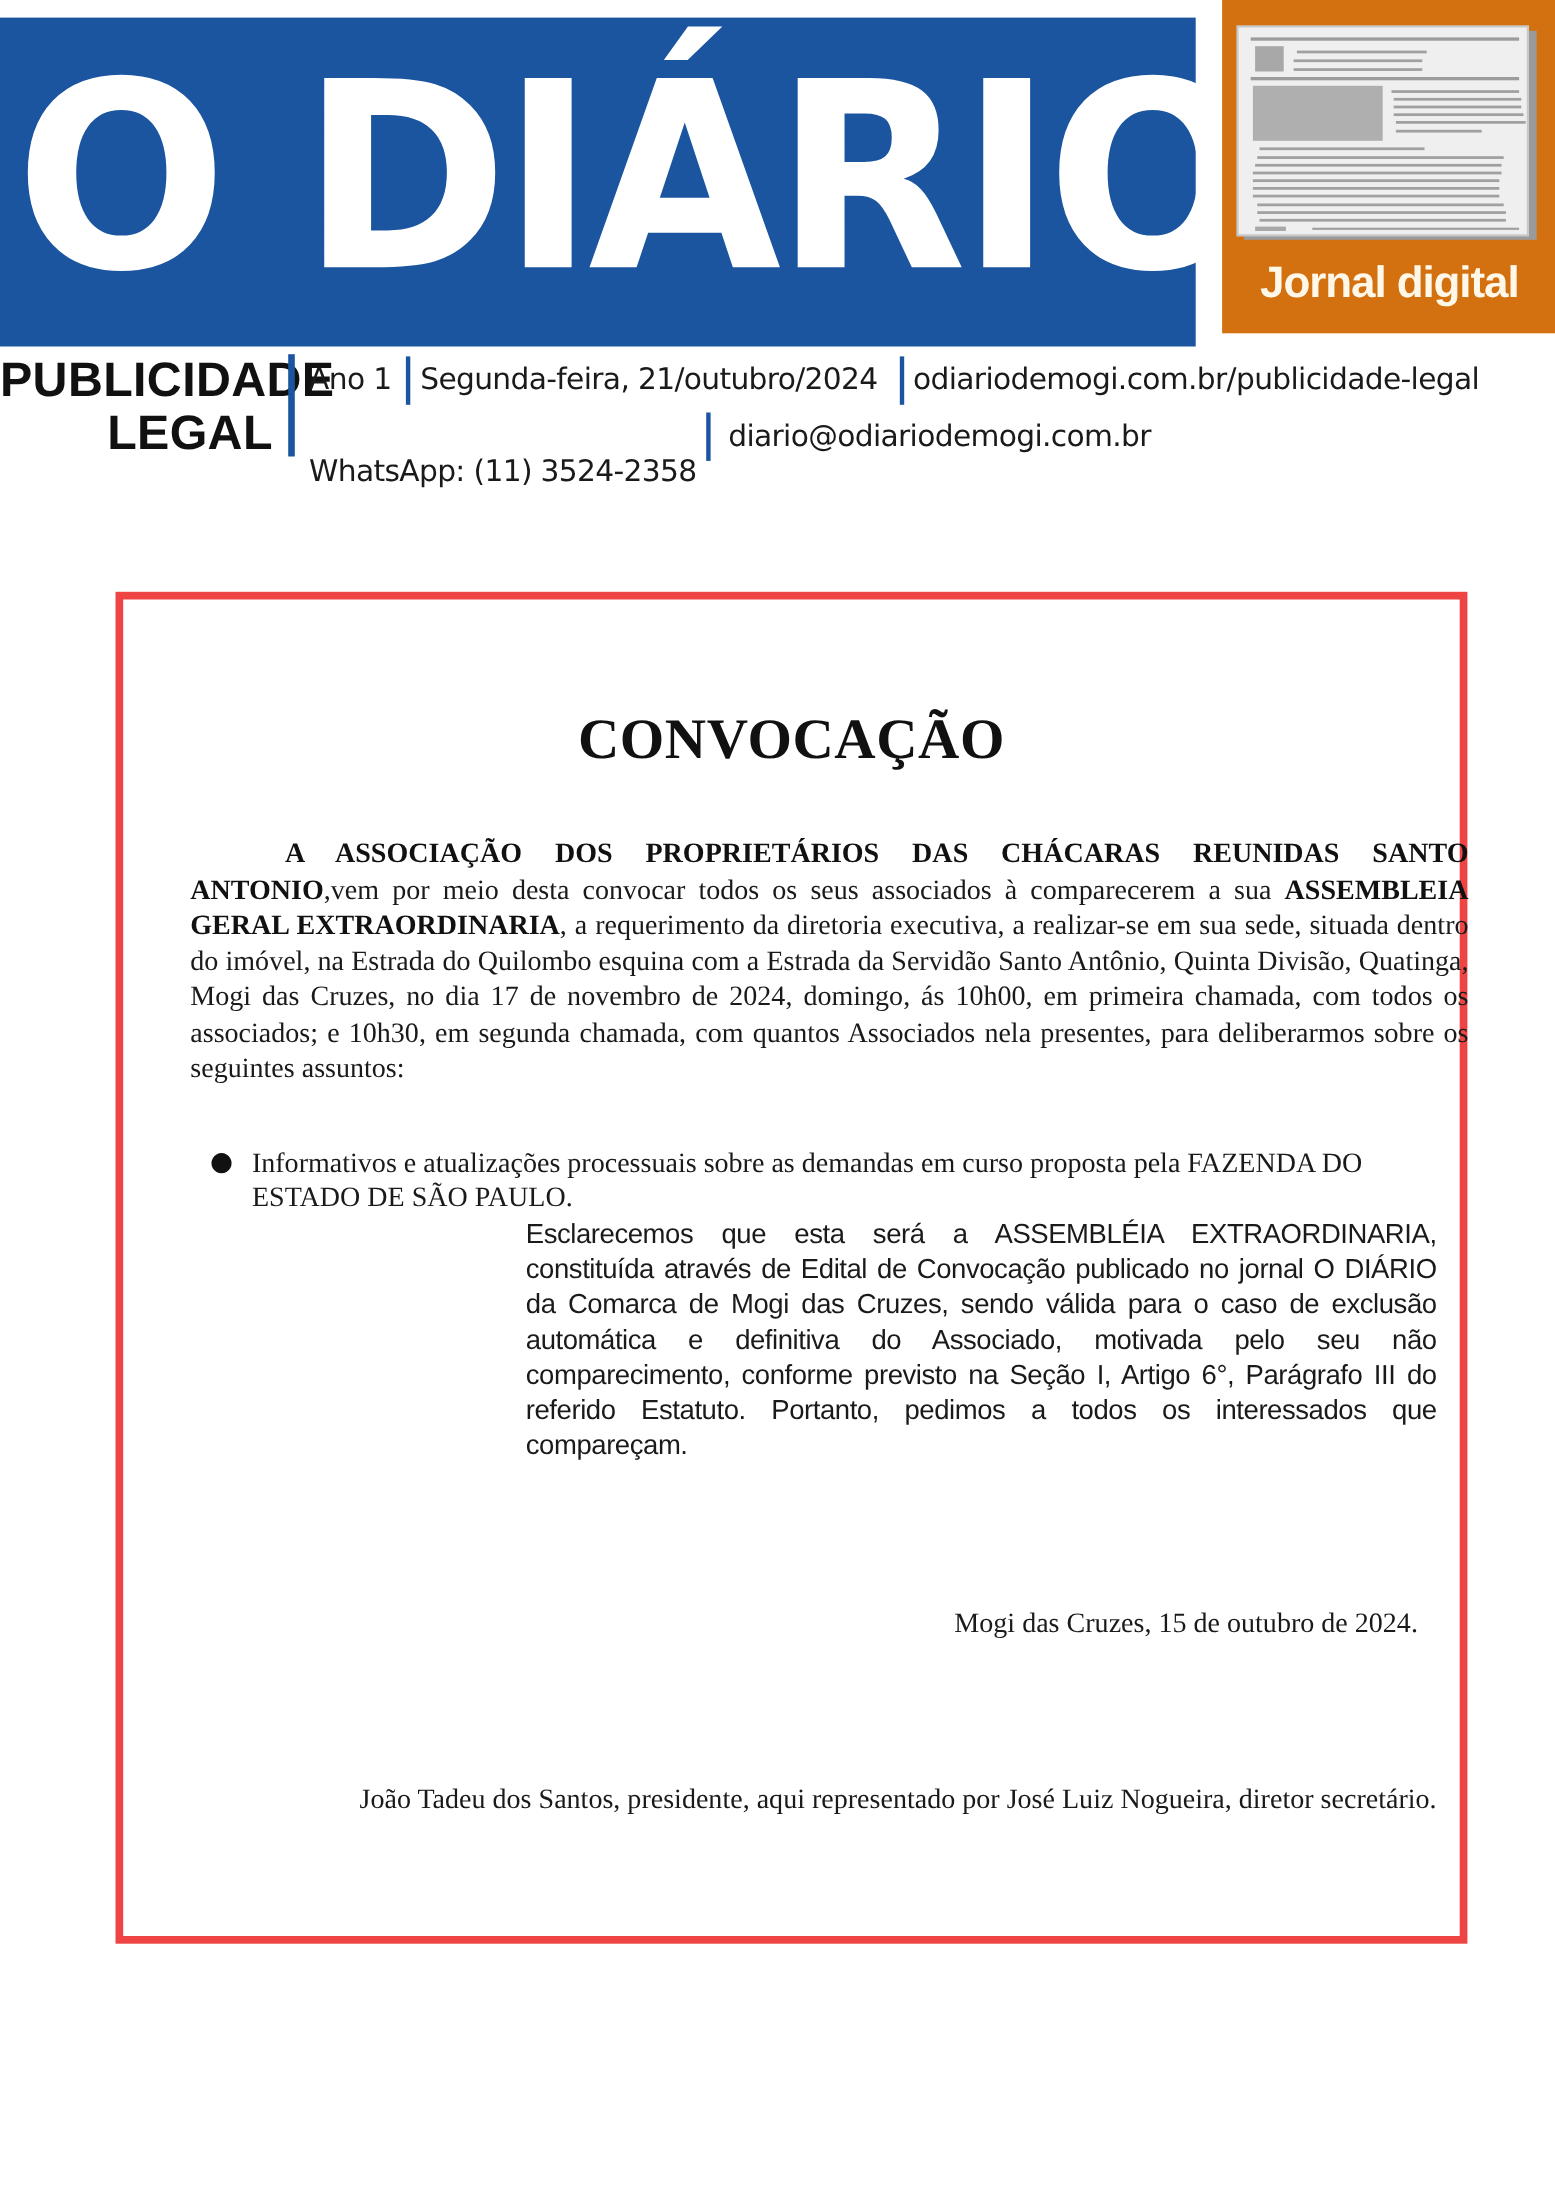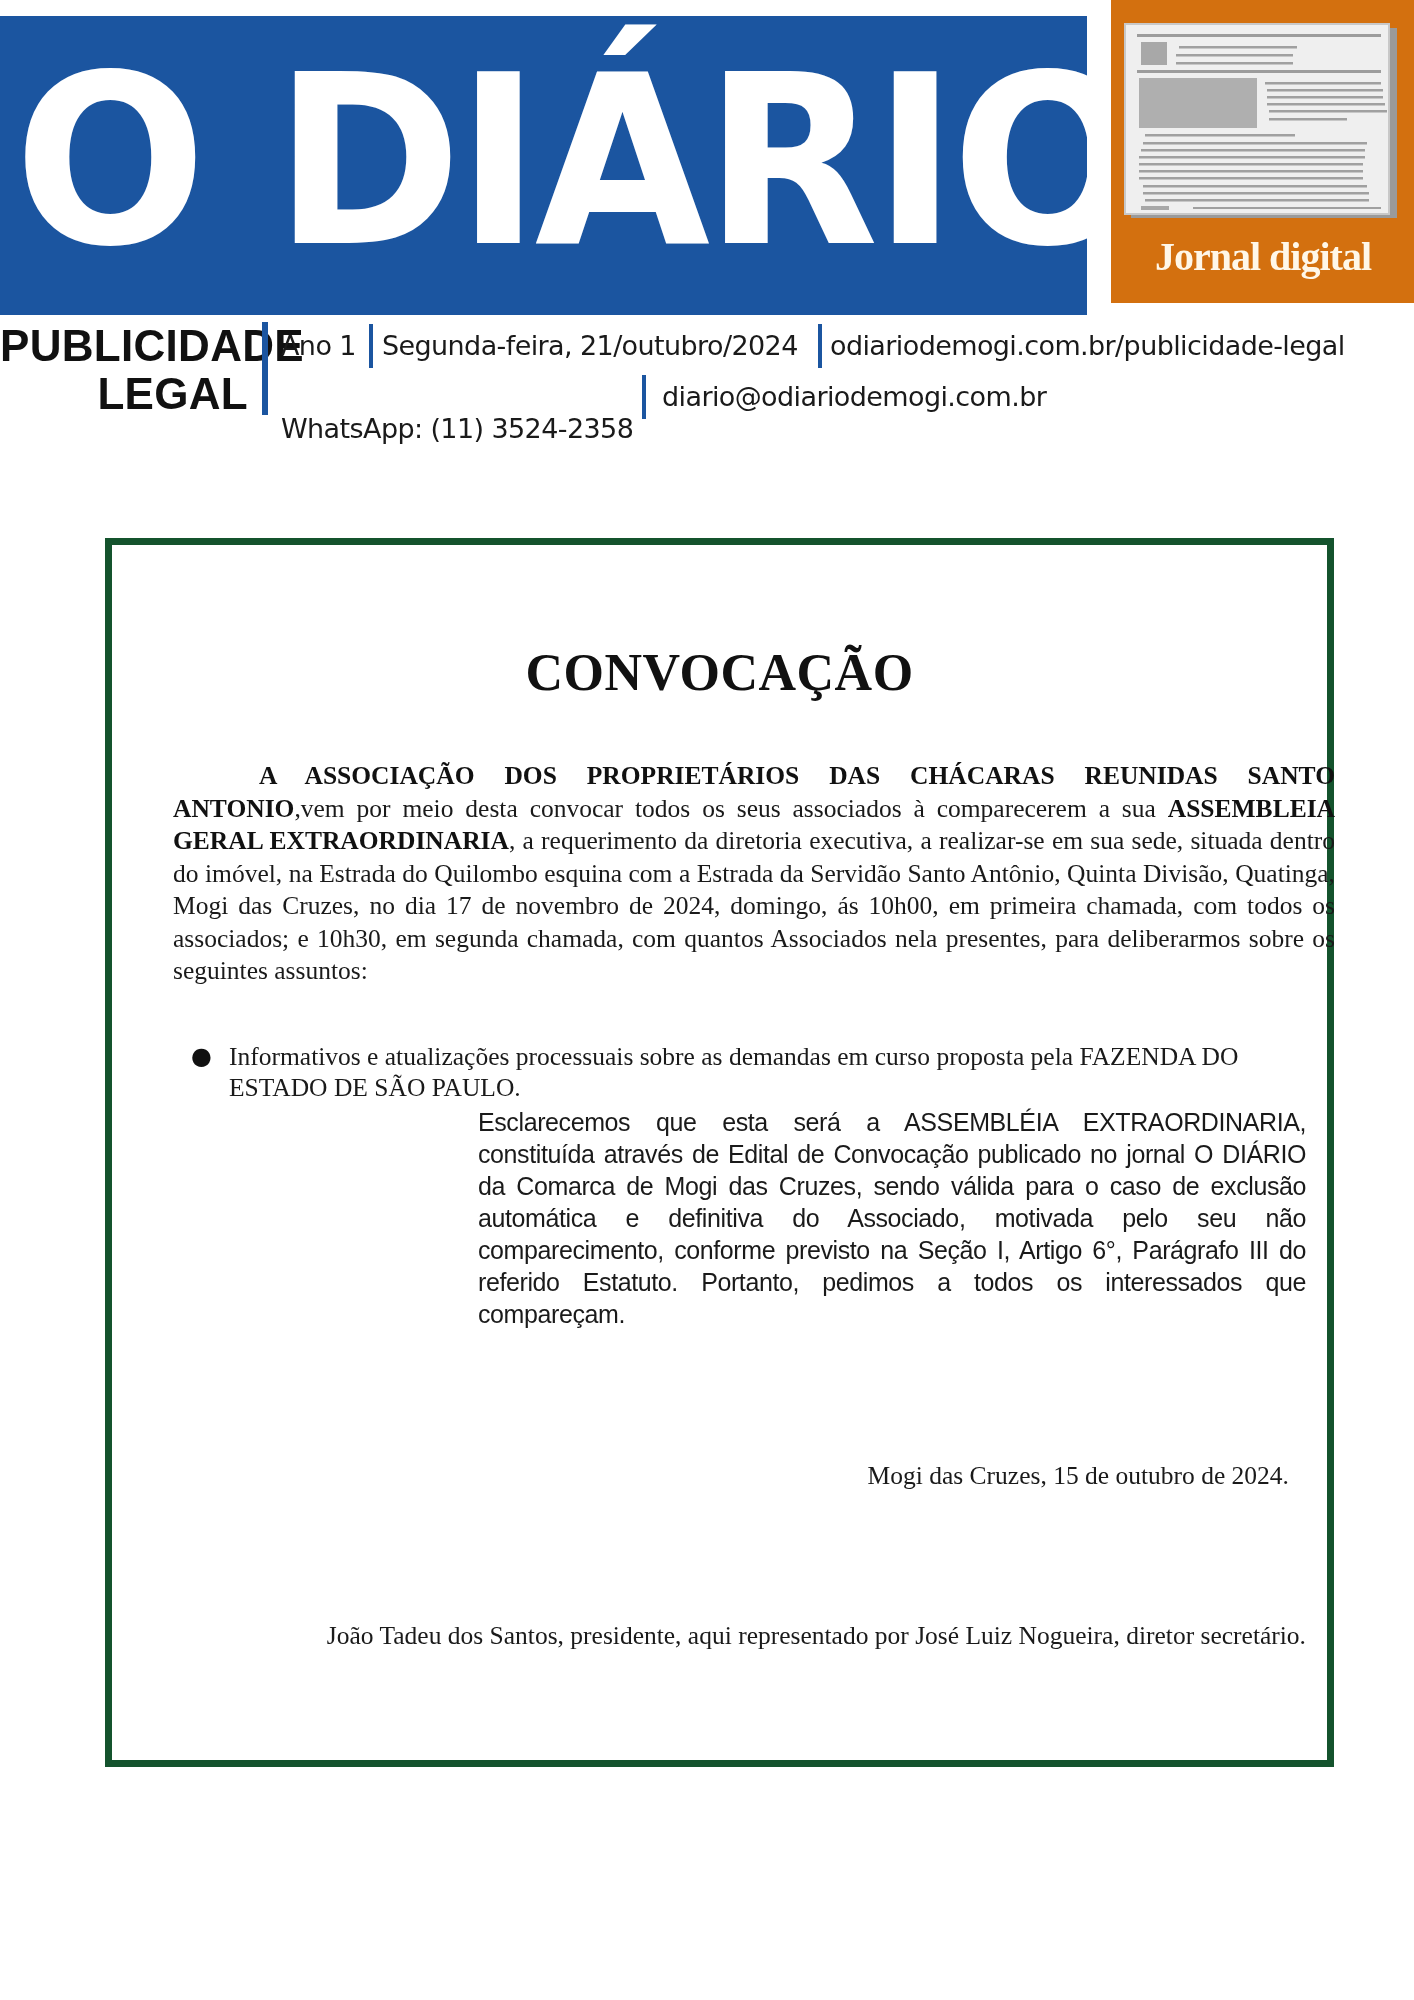--- a/index.html
+++ b/index.html
@@ -20,21 +20,21 @@
     }
     .masthead-orange {
       position: absolute; left: 1111px; top: 0; width: 303px; height: 303px;
       background: #d3700f;
     }
     .paper-icon {
       position: absolute; left: 12px; top: 22px; width: 276px; height: 198px;
     }
     .jornal-label {
       position: absolute; left: 6px; top: 232px; width: 292px;
-      font-family: Liberation Serif, serif; font-weight: bold;
+      font-family: Liberation Sans, sans-serif; font-weight: bold;
       font-size: 40px; line-height: 50px; color: #fff7e8;
       text-align: center; white-space: nowrap; letter-spacing: -1px;
     }
 
     
     .pub-legal {
       position: absolute; left: 0; top: 322px; width: 248px;
       font-family: "Liberation Sans", sans-serif; font-weight: bold;
       font-size: 44px; line-height: 48px; color: #111111;
       text-align: right; letter-spacing: 0.3px;
@@ -51,21 +51,21 @@
     }
     .info-ano { left: 281px; top: 329px; }
     .info-date { left: 382px; top: 329px; }
     .info-url { left: 830px; top: 329px; }
     .info-whatsapp { left: 281px; top: 380px; margin-top: 32px; }
     .info-email { left: 662px; top: 380px; }
 
     
     .notice-box {
       position: absolute; left: 105px; top: 538px; width: 1215px; height: 1215px;
-      border: 7px solid #14532d; background: #ffffff;
+      border: 7px solid #ef4444; background: #ffffff;
     }
     .notice-title {
       position: absolute; left: 0; right: 0; top: 98px;
       text-align: center; font-family: "Liberation Serif", serif; font-weight: bold;
       font-size: 52px; line-height: 60px; color: #111111; letter-spacing: 0.5px;
     }
     .para1 {
       position: absolute; left: 32px; top: 215px; width: 1162px;
       font-family: "Liberation Serif", serif; font-size: 25.5px; line-height: 32.5px;
       color: #1a1a1a; text-align: justify; text-indent: 86px; margin-left: 29px;

